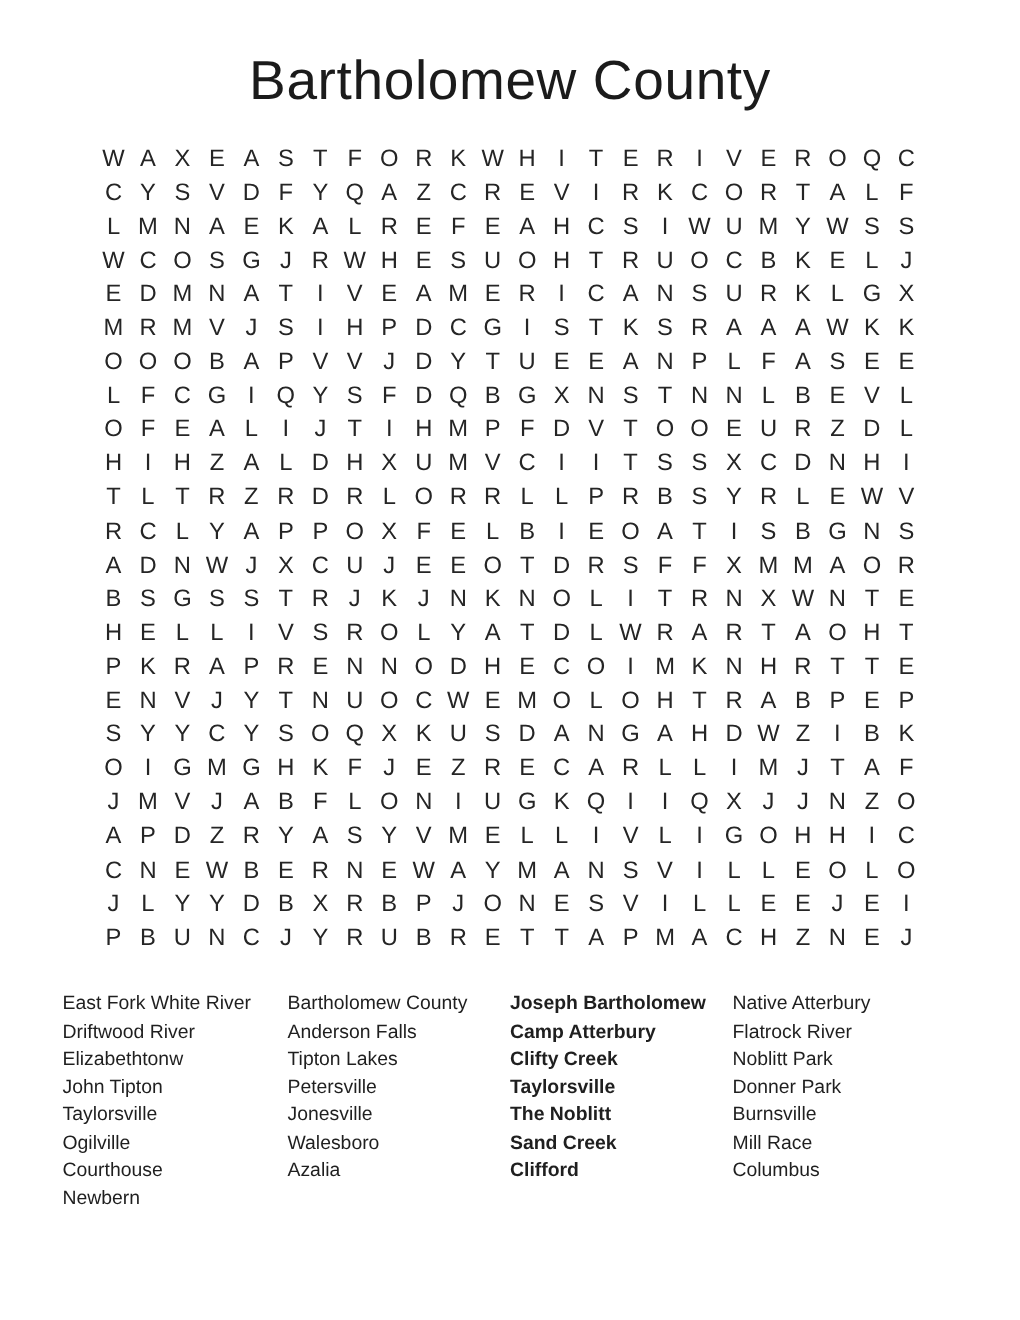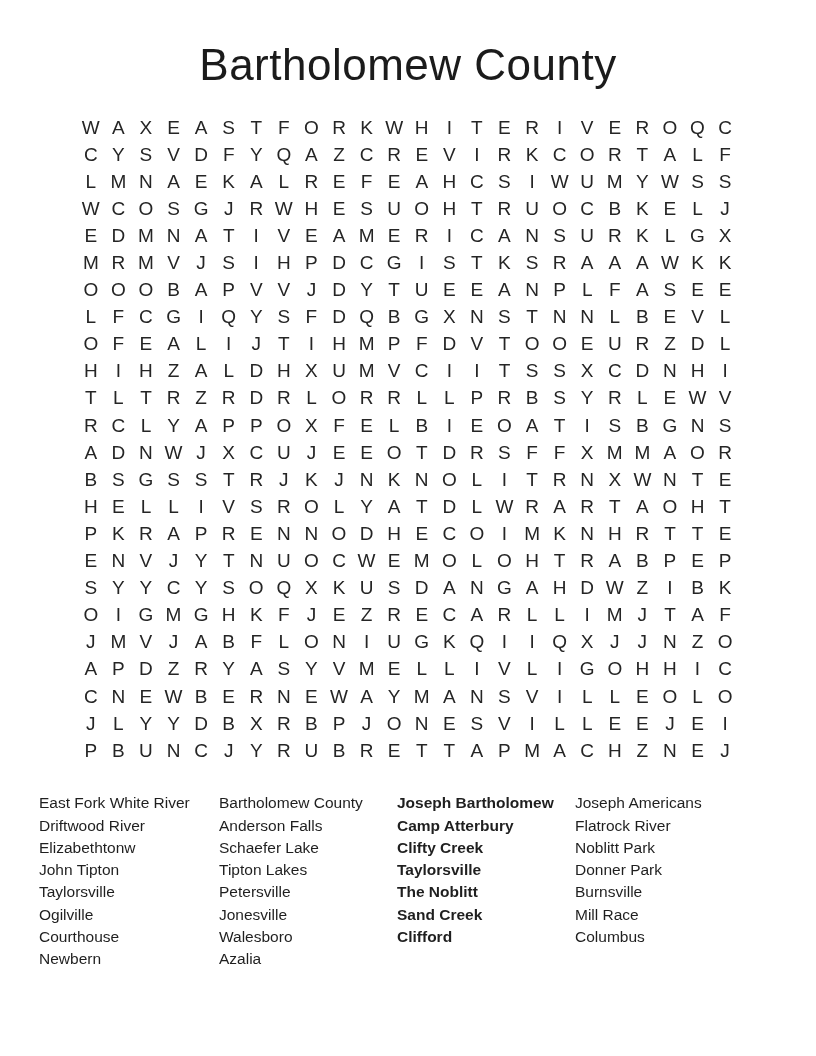--- a/index.html
+++ b/index.html
@@ -37,21 +37,21 @@
   }
   .grid-cell {
     width: 27.6px;
     text-align: center;
     font-size: 19px;
     font-weight: 400;
     color: #252525;
   }
   .word-list {
     display: flex;
-    margin: 28px 0 0 39px;
+    margin: 28px 0 0 50px;
   }
   .word-col { display: block; }
   .word-col-1 { width: 180px; }
   .word-col-2 { width: 178px; }
   .word-col-3 { width: 178px; font-weight: bold; }
   .word-col-4 { width: 180px; }
   .word-item {
     font-size: 15.5px;
     line-height: 22.3px;
     color: #1f1f1f;
@@ -696,38 +696,37 @@
         <div class="word-item">Elizabethtonw</div>
         <div class="word-item">John Tipton</div>
         <div class="word-item">Taylorsville</div>
         <div class="word-item">Ogilville</div>
         <div class="word-item">Courthouse</div>
         <div class="word-item">Newbern</div>
       </div>
       <div class="word-col word-col-2">
         <div class="word-item">Bartholomew County</div>
         <div class="word-item">Anderson Falls</div>
-        <div class="word-item">Schaefer Lake</div>
         <div class="word-item">Tipton Lakes</div>
         <div class="word-item">Petersville</div>
         <div class="word-item">Jonesville</div>
         <div class="word-item">Walesboro</div>
         <div class="word-item">Azalia</div>
       </div>
       <div class="word-col word-col-3">
         <div class="word-item">Joseph Bartholomew</div>
         <div class="word-item">Camp Atterbury</div>
         <div class="word-item">Clifty Creek</div>
         <div class="word-item">Taylorsville</div>
         <div class="word-item">The Noblitt</div>
         <div class="word-item">Sand Creek</div>
         <div class="word-item">Clifford</div>
       </div>
       <div class="word-col word-col-4">
-        <div class="word-item">Joseph Americans</div>
+        <div class="word-item">Native Atterbury</div>
         <div class="word-item">Flatrock River</div>
         <div class="word-item">Noblitt Park</div>
         <div class="word-item">Donner Park</div>
         <div class="word-item">Burnsville</div>
         <div class="word-item">Mill Race</div>
         <div class="word-item">Columbus</div>
       </div>
     </div>
 </div>
 

